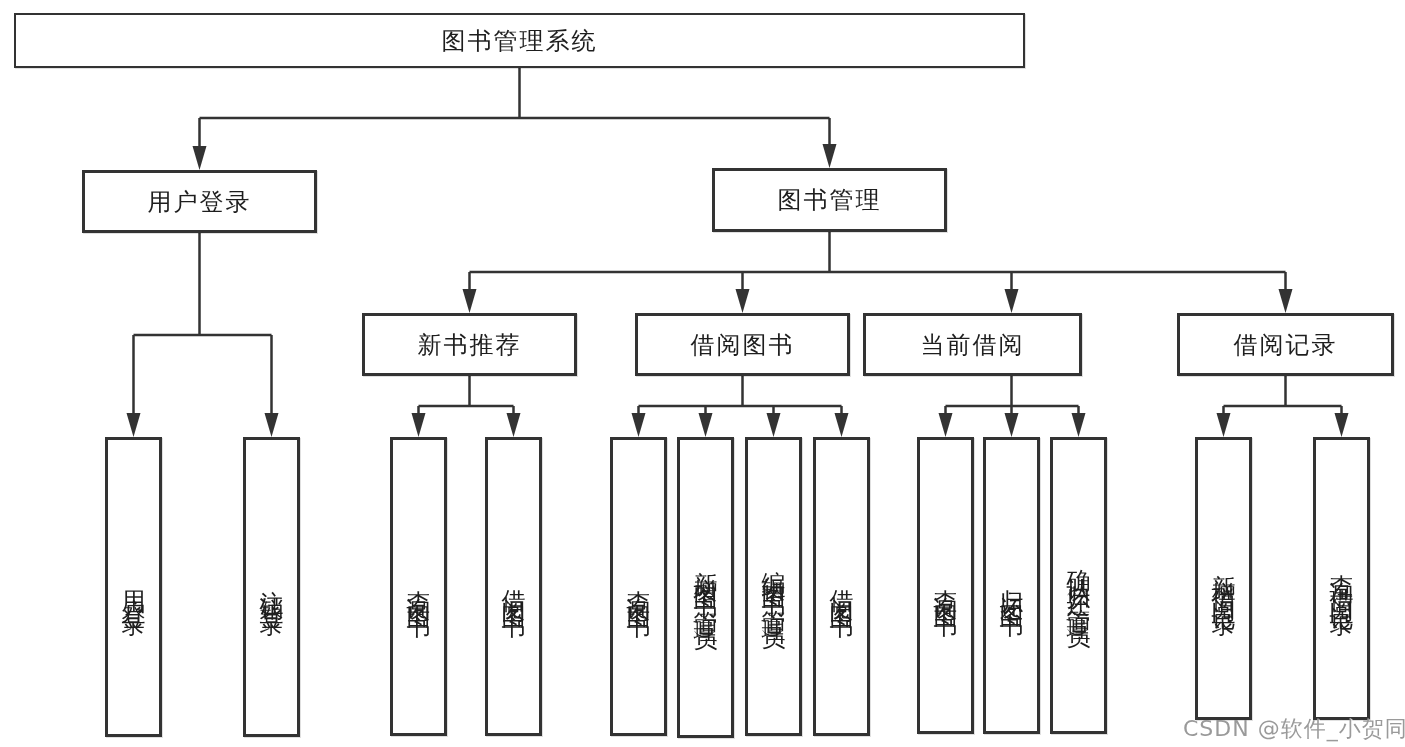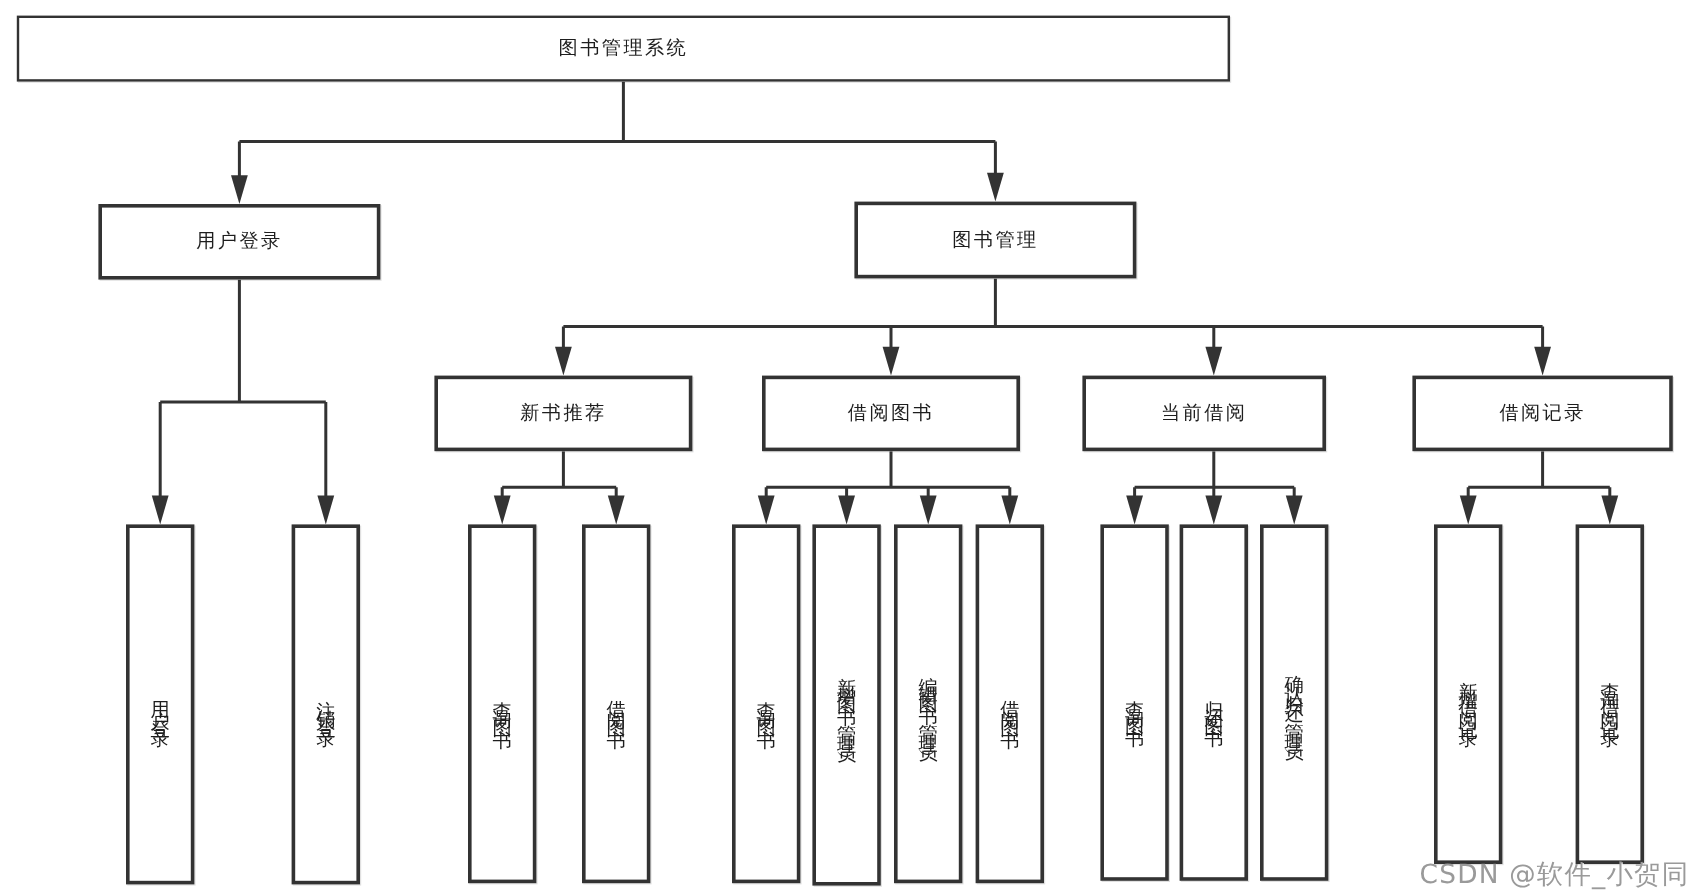--- a/index.html
+++ b/index.html
@@ -22,21 +22,21 @@
     border: 3px solid #333333;
     box-sizing: border-box;
     display: flex;
     align-items: center;
     justify-content: center;
     color: #1e1e1e;
     box-shadow: 1px 1px 0 rgba(0,0,0,0.12);
   }
   .node.root { border-width: 2px; }
   .lbl {
-    font-size: 16px;
+    font-size: 24px;
     letter-spacing: 2px;
     white-space: nowrap;
   }
   .lbl.v {
     writing-mode: vertical-rl;
     text-orientation: mixed;
     letter-spacing: 8px;
     line-height: 1;
     white-space: normal;
   }
@@ -90,21 +90,21 @@
   <div class="node" style="left:362px;top:313px;width:215px;height:63px">
     <span class="lbl">新书推荐</span>
   </div>
 
   <div class="node" style="left:712px;top:168px;width:235px;height:64px">
     <span class="lbl">图书管理</span>
   </div>
   <div class="node" style="left:635px;top:313px;width:215px;height:63px">
     <span class="lbl">借阅图书</span>
   </div>
-  <div class="node" style="left:902px;top:313px;width:203px;height:63px">
+  <div class="node" style="left:863px;top:313px;width:219px;height:63px">
     <span class="lbl">当前借阅</span>
   </div>
   <div class="node" style="left:1177px;top:313px;width:217px;height:63px">
     <span class="lbl">借阅记录</span>
   </div>
 
   <div class="node" style="left:105px;top:437px;width:57px;height:300px">
     <span class="lbl v">用户登录</span>
   </div>
   <div class="node" style="left:243px;top:437px;width:57px;height:300px">

